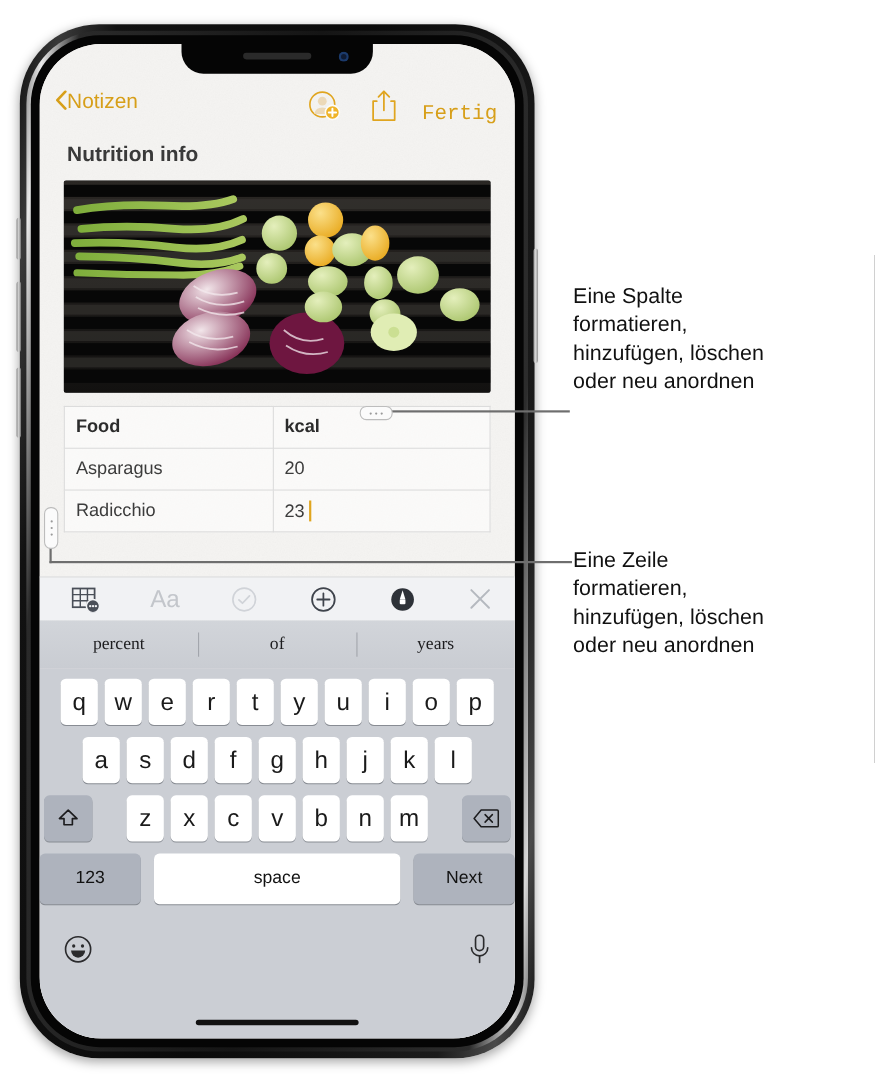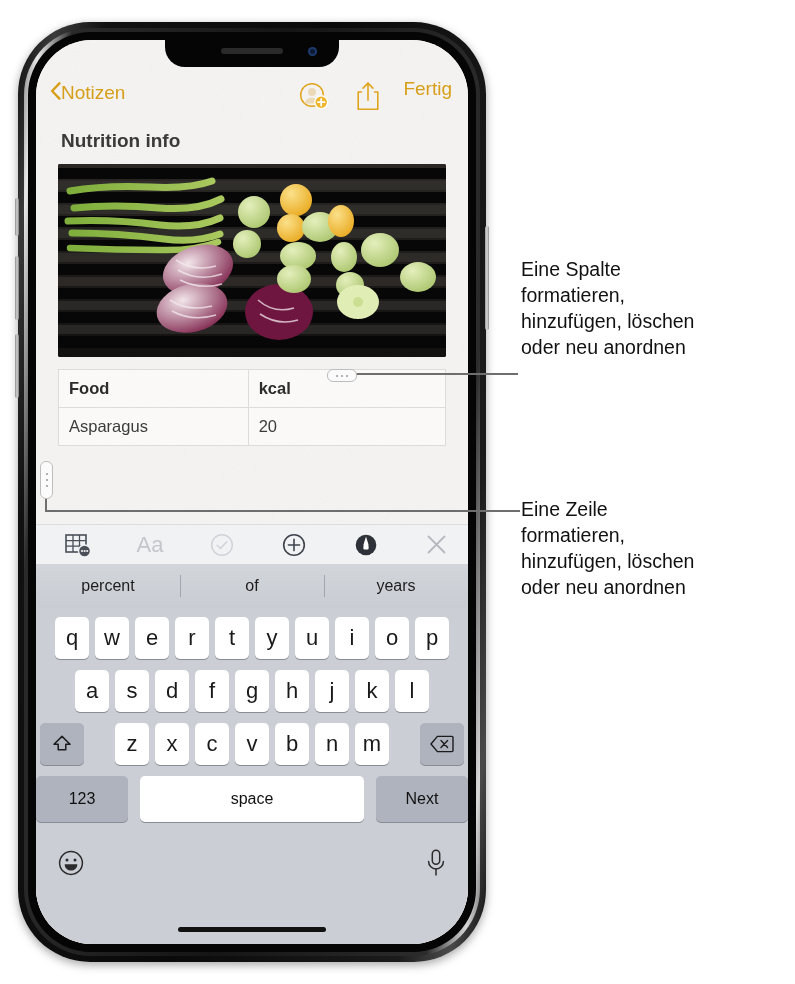--- a/index.html
+++ b/index.html
@@ -118,21 +118,21 @@
     position: absolute; left: 14px; top: 8px;
     display: flex; align-items: flex-start; gap: 0;
     color: #d79f19; font-size: 19px;
     cursor: pointer;
   }
   .chev {
     width: 11px; height: 18px;
   }
   .nav-actions {
     position: absolute; right: 0; top: 4px;
-    display: flex; align-items: flex-start; gap: 4px;
+    display: flex; align-items: flex-end; gap: 4px; font-family: Liberation Mono, monospace;
   }
   .nav-icon { width: 50px; height: 36px; display:flex; align-items:center; justify-content:center; cursor:pointer; }
   .nav-done {
     color: #d79f19; font-size: 19px; padding: 0 16px 0 6px; cursor: pointer;
   }
 
   
   .note-body {
     position: absolute; left: 0; top: 78px; width: 100%;
     padding: 0 22px;
@@ -203,20 +203,21 @@
   .fmt-icons { display:flex; align-items:center; gap: 16px; padding-left: 14px; flex: 1; }
   .fmt-btn { width: 56px; height: 38px; display:flex; align-items:center; justify-content:center; cursor:pointer; }
   .fmt-close { width: 56px; height: 38px; display:flex; align-items:center; justify-content:center; cursor:pointer; margin-right: 4px; }
 
   
   .pred-bar {
     position: absolute; left: 0; top: 524px; width: 100%; height: 44px;
     background: linear-gradient(#d2d5da,#c9ccd2);
     display: flex; align-items: center;
     z-index: 25;
+    font-family: Liberation Serif, serif;
   }
   .pred-item {
     flex: 1; text-align: center; font-size: 16px; color: #1d1d1f;
     position: relative; cursor: pointer;
   }
   .pred-item + .pred-item::before {
     content:""; position:absolute; left:0; top:50%; transform:translateY(-50%);
     width:1px; height:22px; background: rgba(120,124,132,.5);
   }
 
@@ -424,20 +425,24 @@
       <table class="note-table">
         <tbody>
             <tr class="head">
           <td>Food</td>
           <td>kcal</td>
         </tr>
         <tr>
           <td>Asparagus</td>
           <td>20</td>
         </tr>
+        <tr>
+          <td>Radicchio</td>
+          <td><span>23</span><span class="caret"></span></td>
+        </tr>
       </tbody>
         </table>
     </div>
 
     <div class="col-handle">
         <i></i>
         <i></i>
         <i></i>
       </div>
     <div class="row-handle">

